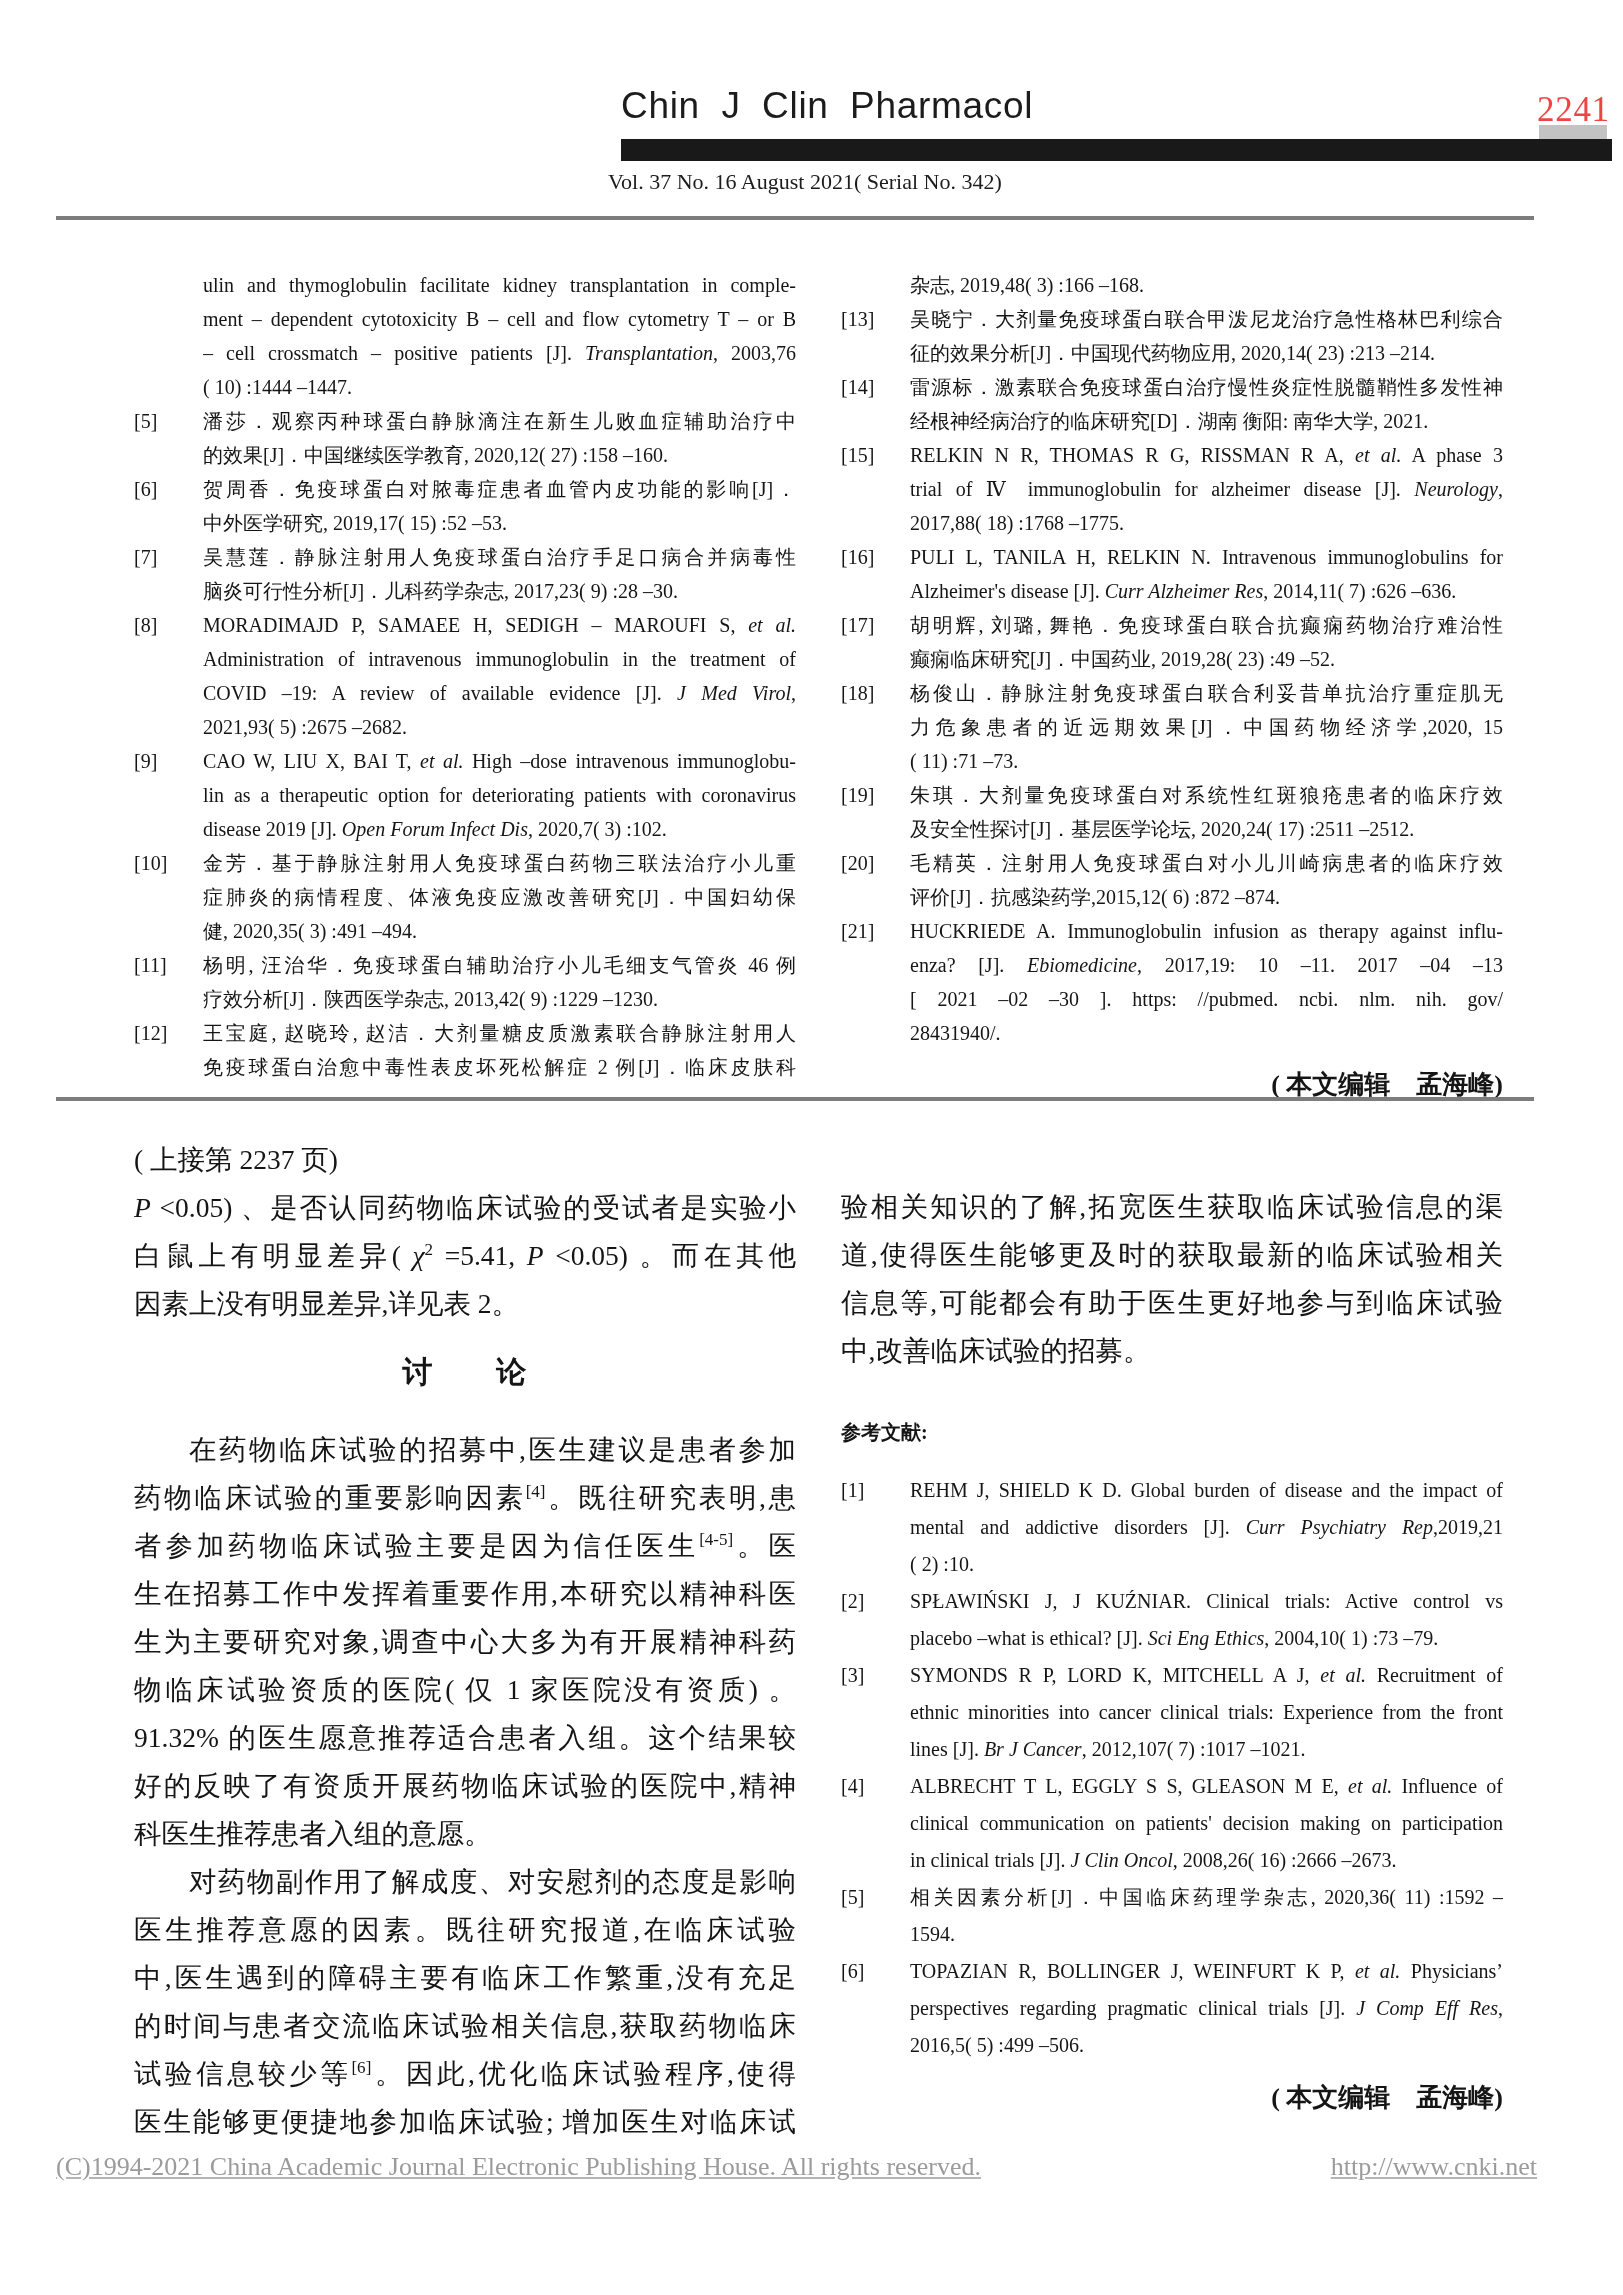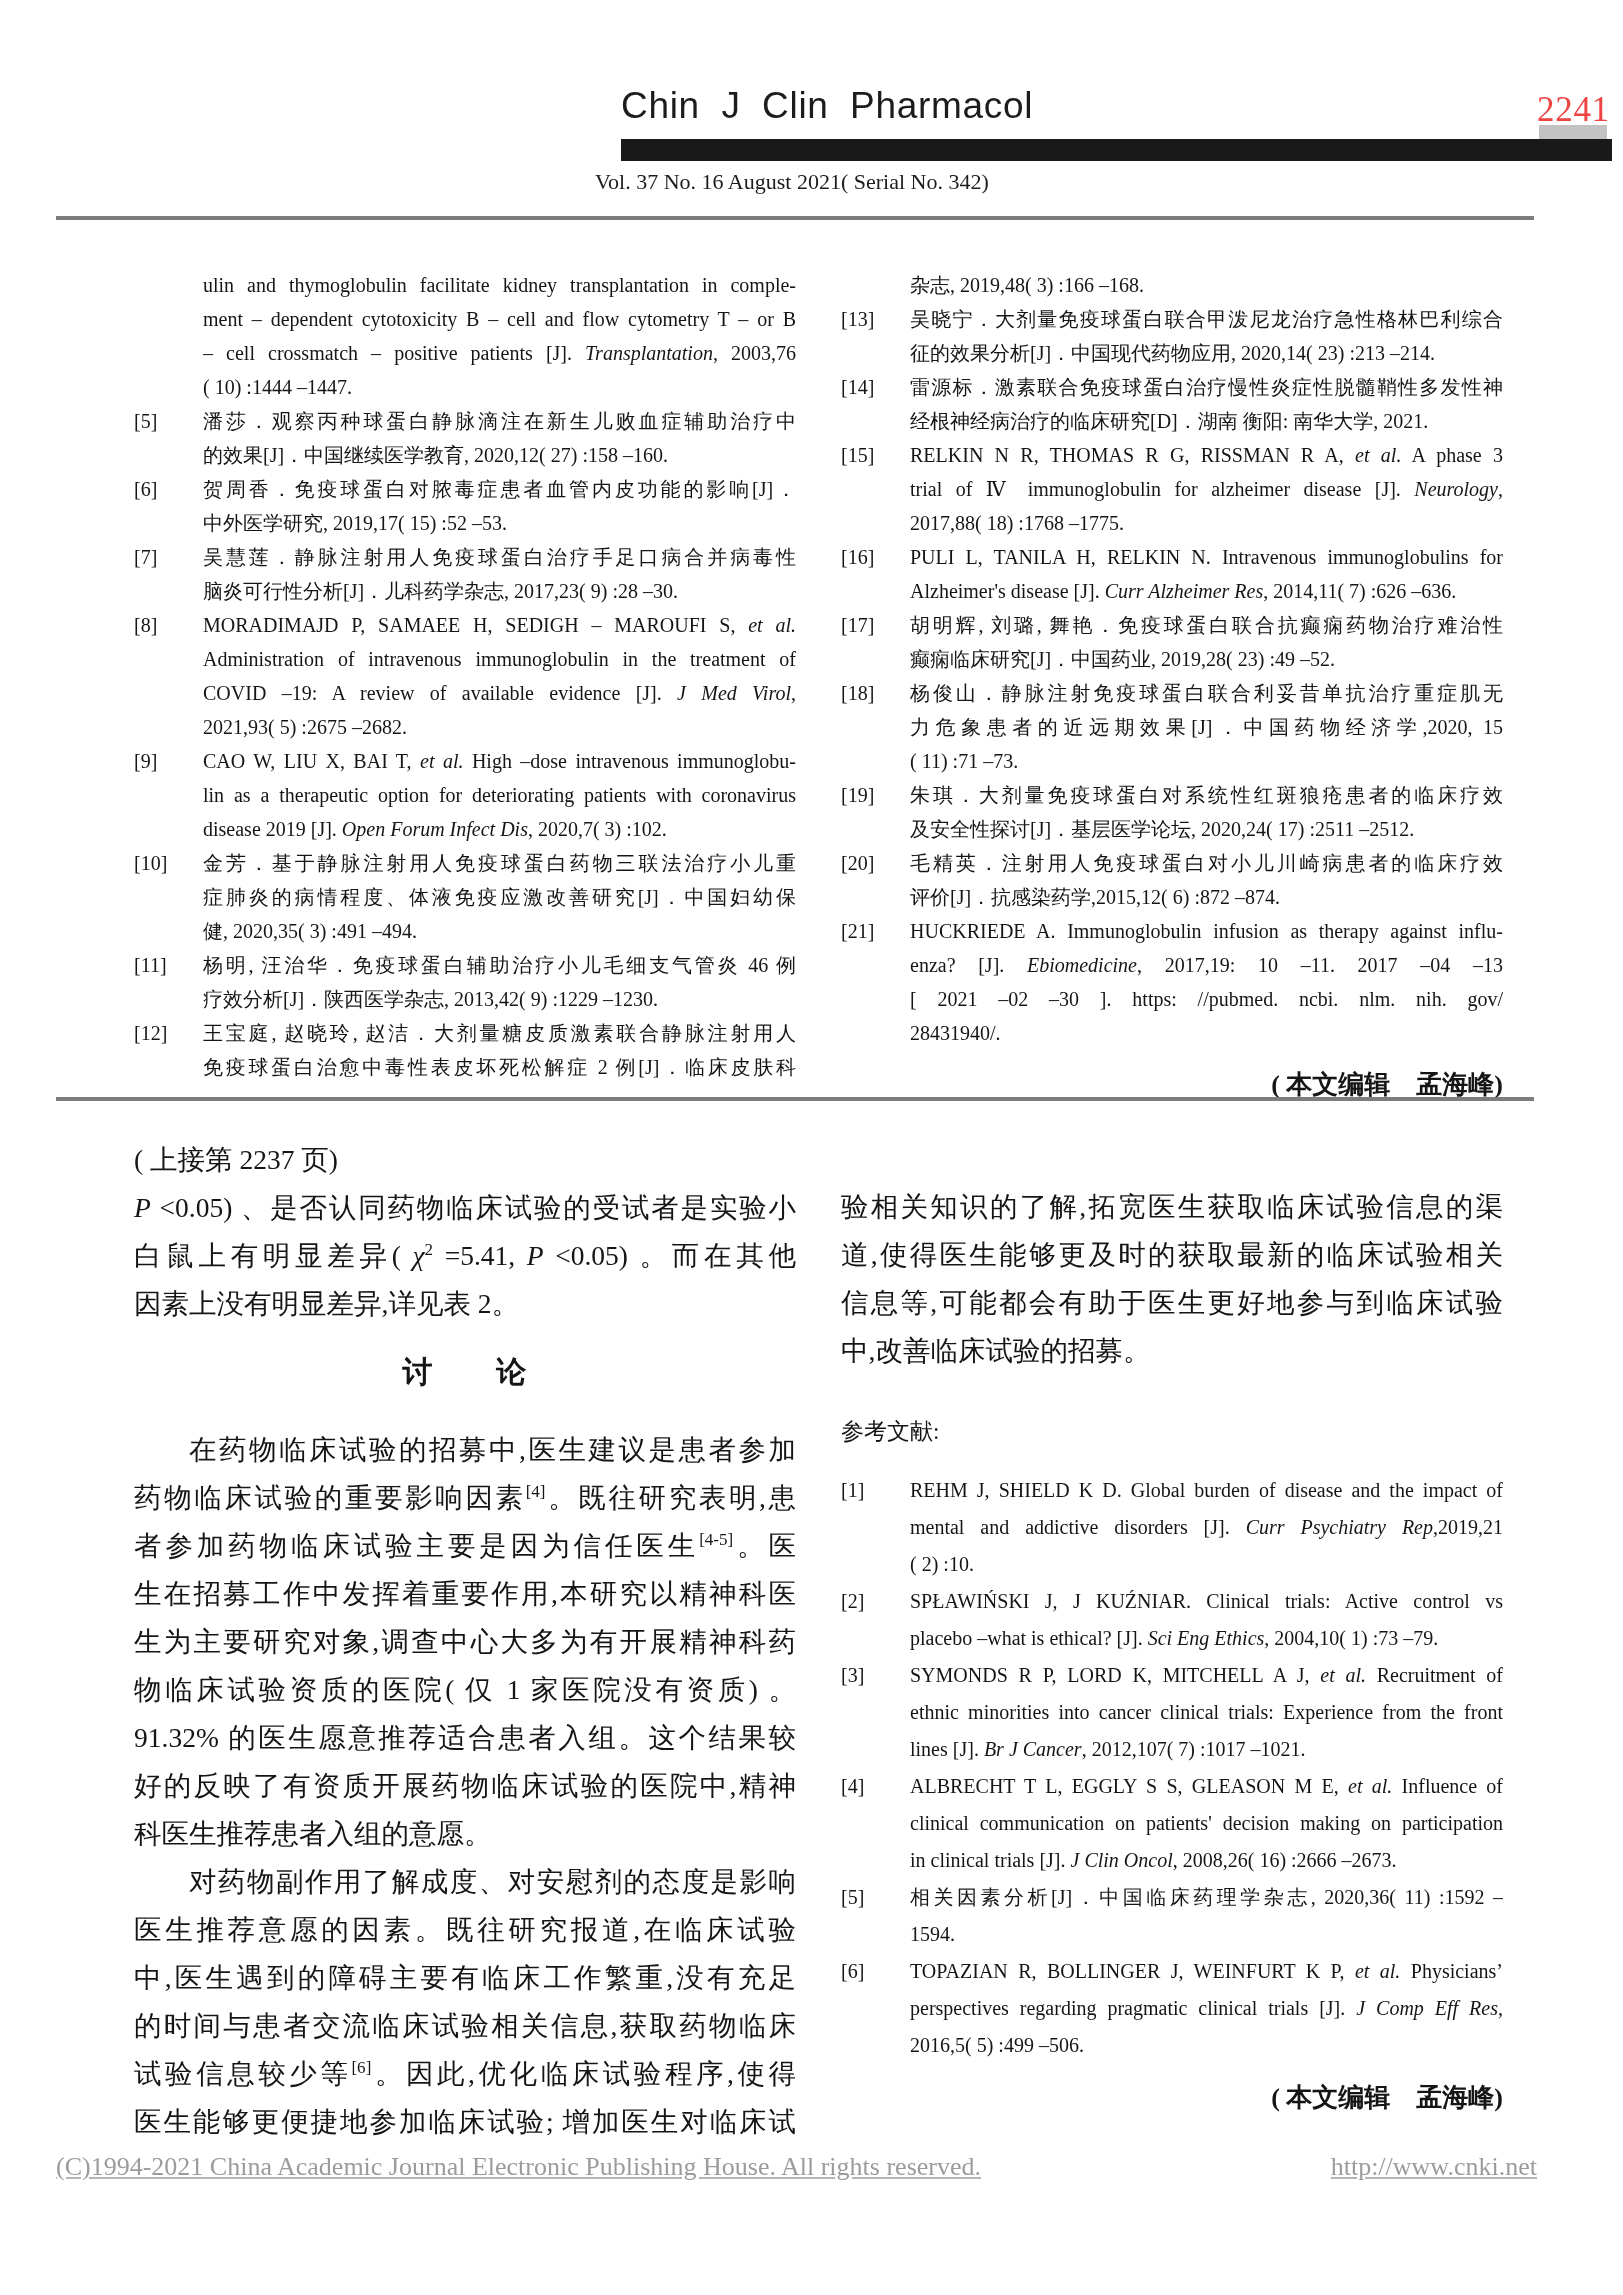--- a/index.html
+++ b/index.html
@@ -8,21 +8,21 @@
     color:#151515;font-family:"Liberation Serif","DejaVu Serif",serif;
     -webkit-font-smoothing:antialiased;
   }
   .abs{position:absolute;}
   
   .journal-title{left:621px;top:85px;font-family:"Liberation Sans","DejaVu Sans",sans-serif;
     font-size:37px;letter-spacing:0.7px;word-spacing:10.5px;color:#1c1c1c;}
   .page-number{left:1537px;top:90px;font-size:35px;letter-spacing:0.7px;color:#ef4444;}
   .header-bar{left:621px;top:139px;width:991px;height:21.6px;background:#191919;}
   .header-bar-cap{left:1539px;top:125px;width:68px;height:14.4px;background:#c3c3c3;}
-  .issue-line{left:595px;top:169px;font-size:22px;color:#1c1c1c;}
+  .issue-line{left:608px;top:169px;font-size:22px;color:#1c1c1c;}
   .rule{left:56px;width:1478px;height:3.9px;background:#7d7d7d;}
   .rule-top{top:216px;}
   .rule-mid{top:1097px;}
   
   .refcol{width:662px;font-size:20px;line-height:34px;margin-top:38px;}
   .refcol-left{left:134px;top:230px;}
   .refcol-right{left:841px;top:230px;}
   .ref{display:flex;}
   .refnum{width:69px;flex:none;}
   .refbody{flex:1;min-width:0;}
@@ -32,21 +32,21 @@
   .it{font-style:italic;}
   .sup{vertical-align:super;font-size:0.62em;line-height:0;}
   .editor-note{text-align:right;font-size:26px;margin-top:18.3px;text-align-last:right;font-weight:bold;}
   
   .artcol{width:662px;font-size:27.5px;line-height:48px;}
   .artcol-left{left:134px;top:1136px;}
   .artcol-right{left:841px;top:1183px;}
   .continued-note{line-height:48px;}
   .discussion-heading{font-weight:bold;font-size:30px;text-align:center;text-align-last:center;
     margin:19.6px 0 30px 0;letter-spacing:1.3px;}
-  .refs-heading{font-weight:normal;font-size:23px;margin:33px 0 15.7px 0;}
+  .refs-heading{font-weight:bold;font-size:20px;margin:33px 0 15.7px 0;}
   .lower-refs{font-size:20px;line-height:37px;}
   .lower-refs .editor-note{margin-top:15.7px;}
   
   .footer{left:56px;top:2152px;width:1481px;display:flex;justify-content:space-between;
     font-size:26px;color:#9b9b9b;}
   .footer span{text-decoration:underline;text-decoration-color:#b5b5b5;}
 </style>
 </head>
 <body>
 

